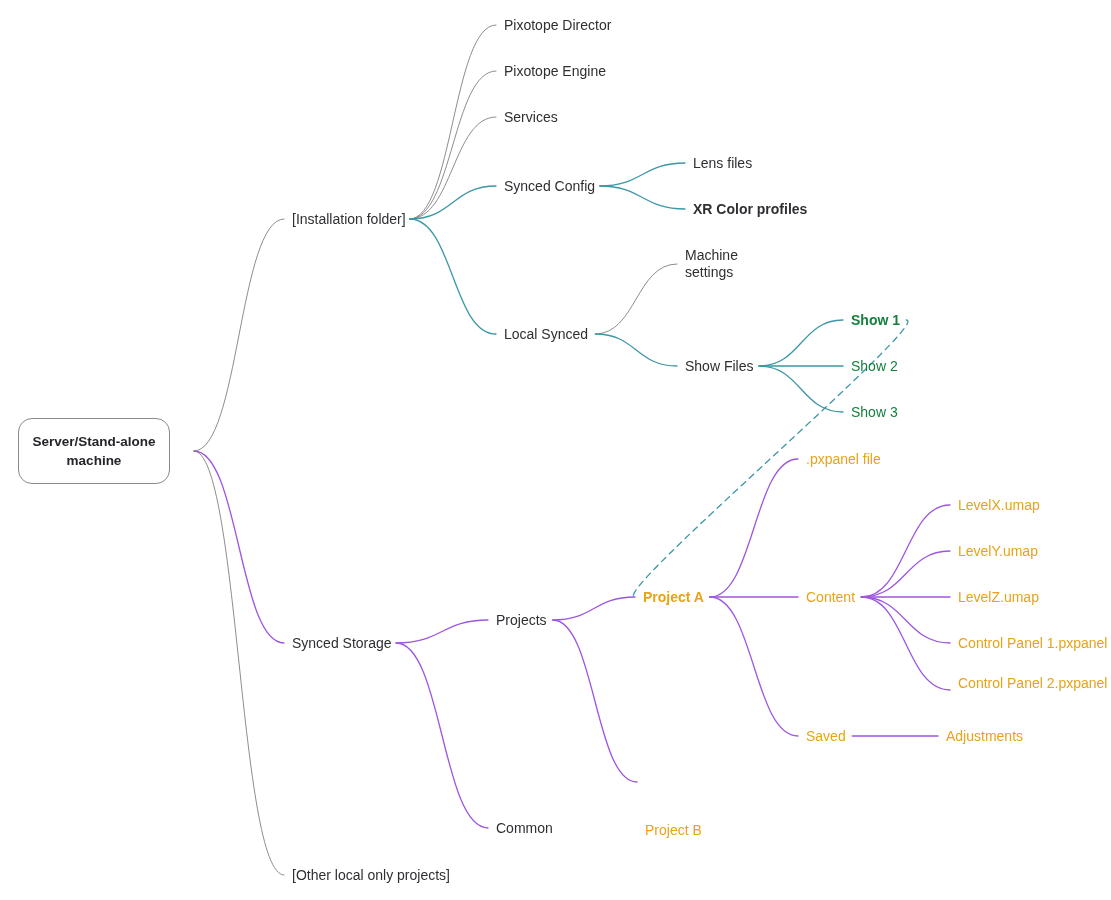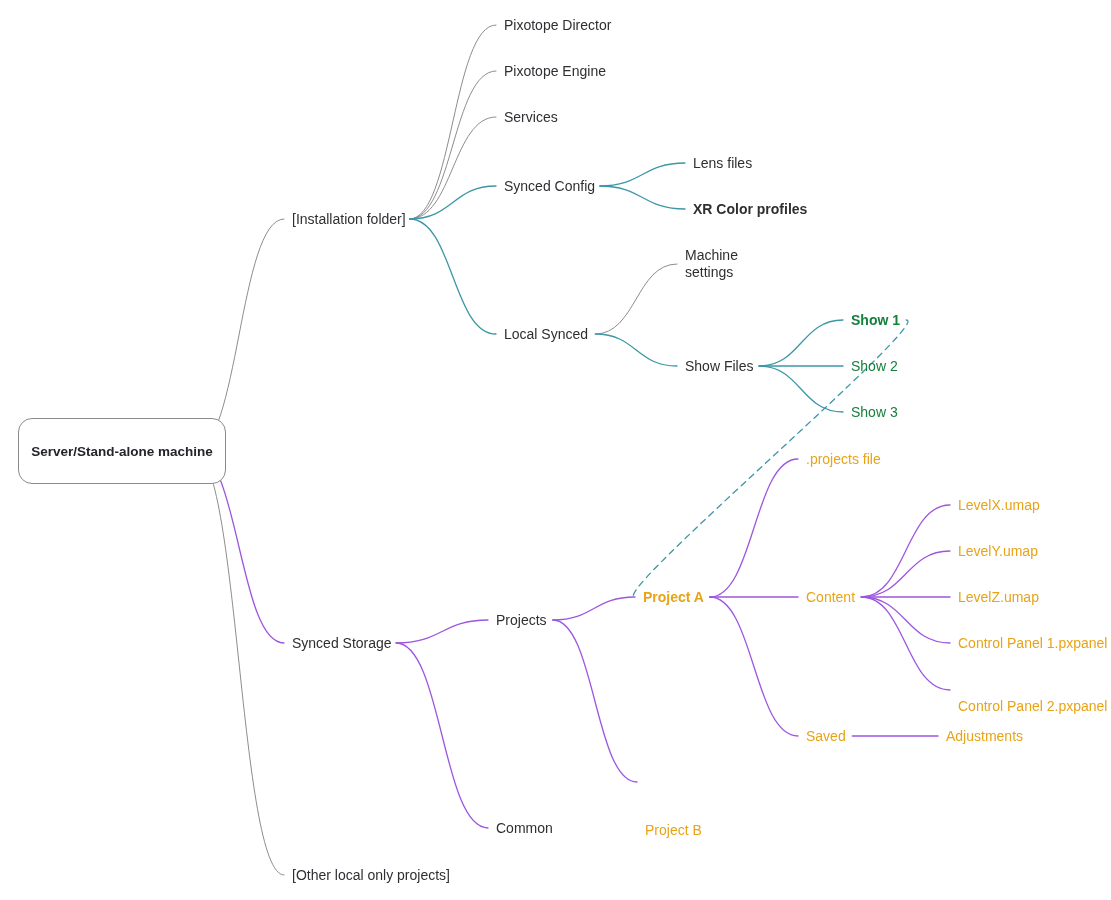--- a/index.html
+++ b/index.html
@@ -85,21 +85,21 @@
       <path d="M 709.78125 597 C 753.890625 597, 753.890625 597, 798 597" fill="none" stroke="#9d56e0" stroke-width="1.3" stroke-linecap="round"></path>
       <path d="M 709.78125 597 C 753.890625 597, 753.890625 736, 798 736" fill="none" stroke="#9d56e0" stroke-width="1.3" stroke-linecap="round"></path>
       <path d="M 861.296875 597 C 905.6484375 597, 905.6484375 505, 950 505" fill="none" stroke="#9d56e0" stroke-width="1.3" stroke-linecap="round"></path>
       <path d="M 861.296875 597 C 905.6484375 597, 905.6484375 551, 950 551" fill="none" stroke="#9d56e0" stroke-width="1.3" stroke-linecap="round"></path>
       <path d="M 861.296875 597 C 905.6484375 597, 905.6484375 597, 950 597" fill="none" stroke="#9d56e0" stroke-width="1.3" stroke-linecap="round"></path>
       <path d="M 861.296875 597 C 905.6484375 597, 905.6484375 643, 950 643" fill="none" stroke="#9d56e0" stroke-width="1.3" stroke-linecap="round"></path>
       <path d="M 861.296875 597 C 905.6484375 597, 905.6484375 690, 950 690" fill="none" stroke="#9d56e0" stroke-width="1.3" stroke-linecap="round"></path>
       <path d="M 852.28125 736 C 895.140625 736, 895.140625 736, 938 736" fill="none" stroke="#9d56e0" stroke-width="1.3" stroke-linecap="round"></path>
     </svg>
 
-  <div class="root-node" style="left: 18px; top: 418px; width: 208px; height: 66px;">
+  <div class="root-node" style="left: 18px; top: 418px; width: 152px; height: 66px;">
     <span>Server/Stand-alone
 machine</span>
   </div>
 
 <div class="node" style="left: 292px; top: 219px;">[Installation folder]</div>
     <div class="node" style="left: 504px; top: 25px;">Pixotope Director</div>
     <div class="node" style="left: 504px; top: 71px;">Pixotope Engine</div>
     <div class="node" style="left: 504px; top: 117px;">Services</div>
     <div class="node" style="left: 504px; top: 186px;">Synced Config</div>
     <div class="node" style="left: 693px; top: 163px;">Lens files</div>
@@ -109,23 +109,23 @@
 settings</div>
     <div class="node" style="left: 685px; top: 366px;">Show Files</div>
     <div class="node teal bold" style="left: 851px; top: 320px;">Show 1</div>
     <div class="node teal" style="left: 851px; top: 366px;">Show 2</div>
     <div class="node teal" style="left: 851px; top: 412px;">Show 3</div>
     <div class="node" style="left: 292px; top: 643px;">Synced Storage</div>
     <div class="node" style="left: 496px; top: 620px;">Projects</div>
     <div class="node" style="left: 496px; top: 828px;">Common</div>
     <div class="node orange bold" style="left: 643px; top: 597px;">Project A</div>
     <div class="node orange" style="left: 645px; top: 782px; margin-top: 48px;">Project B</div>
-    <div class="node orange" style="left: 806px; top: 459px;">.projects file</div>
+    <div class="node orange" style="left: 806px; top: 459px;">.pxpanel file</div>
     <div class="node orange" style="left: 806px; top: 597px;">Content</div>
     <div class="node orange" style="left: 806px; top: 736px;">Saved</div>
     <div class="node orange" style="left: 958px; top: 505px;">LevelX.umap</div>
     <div class="node orange" style="left: 958px; top: 551px;">LevelY.umap</div>
     <div class="node orange" style="left: 958px; top: 597px;">LevelZ.umap</div>
     <div class="node orange" style="left: 958px; top: 643px;">Control Panel 1.pxpanel</div>
-    <div class="node orange" style="left: 958px; top: 706px;">Control Panel 2.pxpanel</div>
+    <div class="node orange" style="left: 958px; top: 683px;">Control Panel 2.pxpanel</div>
     <div class="node orange" style="left: 946px; top: 736px;">Adjustments</div>
     <div class="node" style="left: 292px; top: 875px;">[Other local only projects]</div>
   </div>
 
 </body></html>

